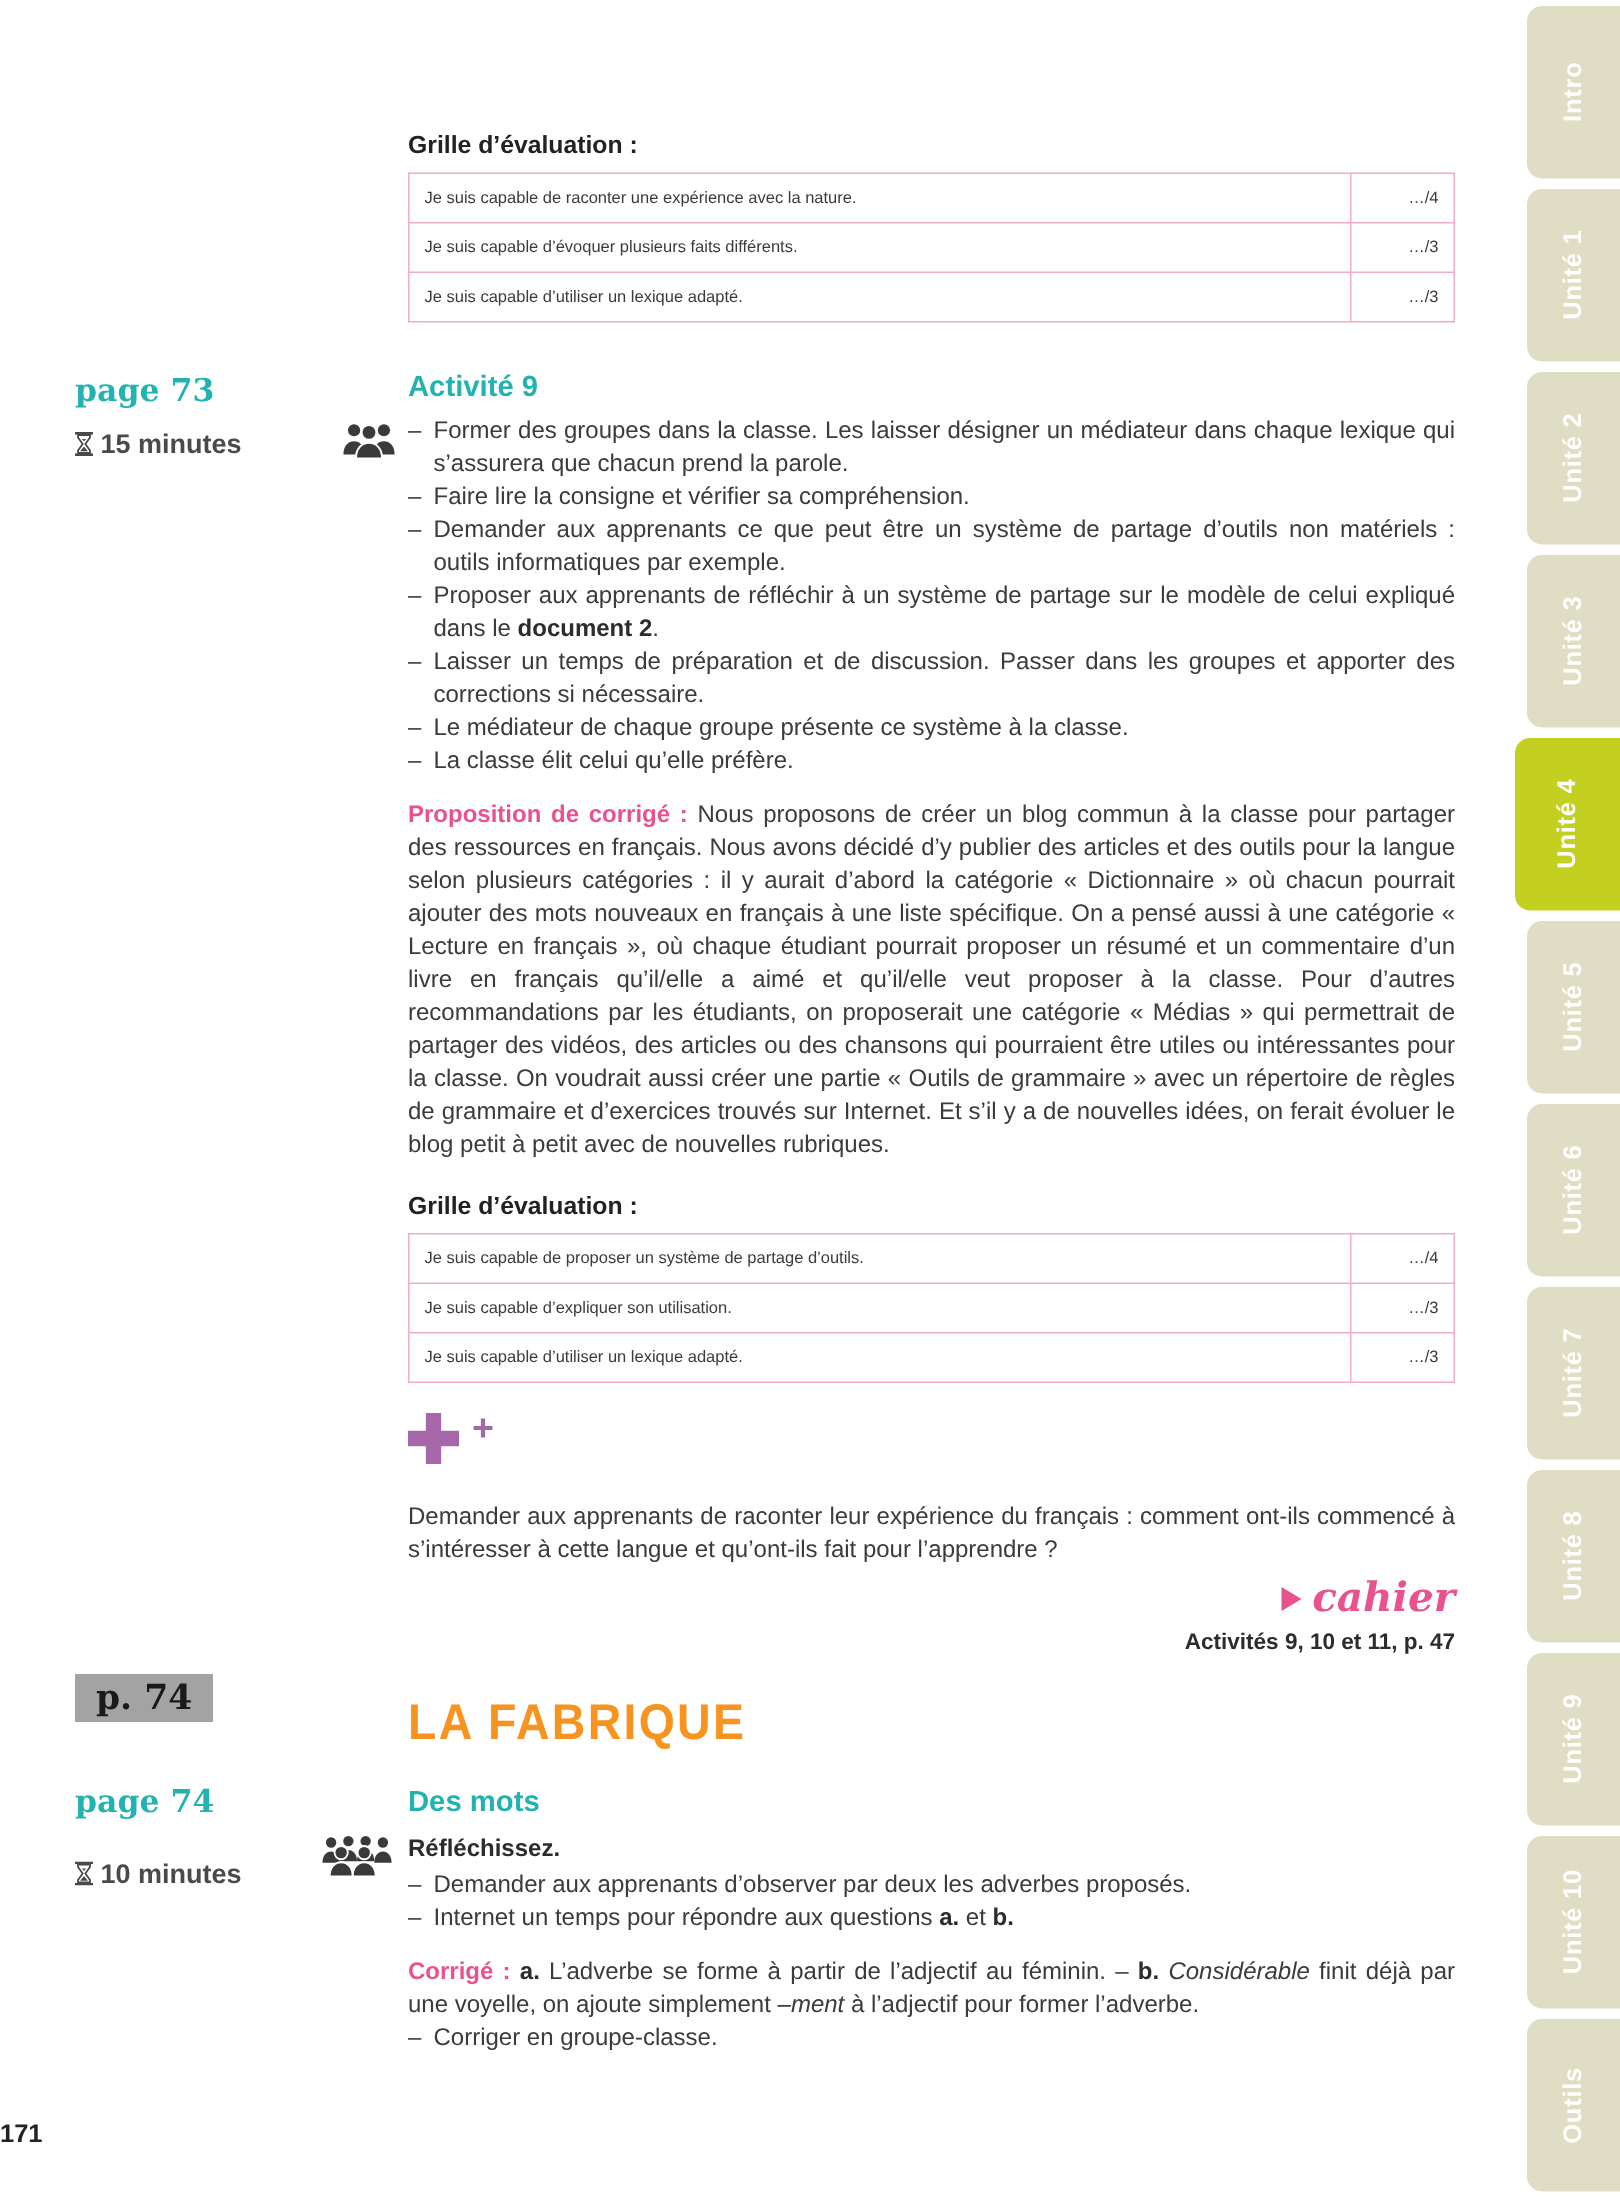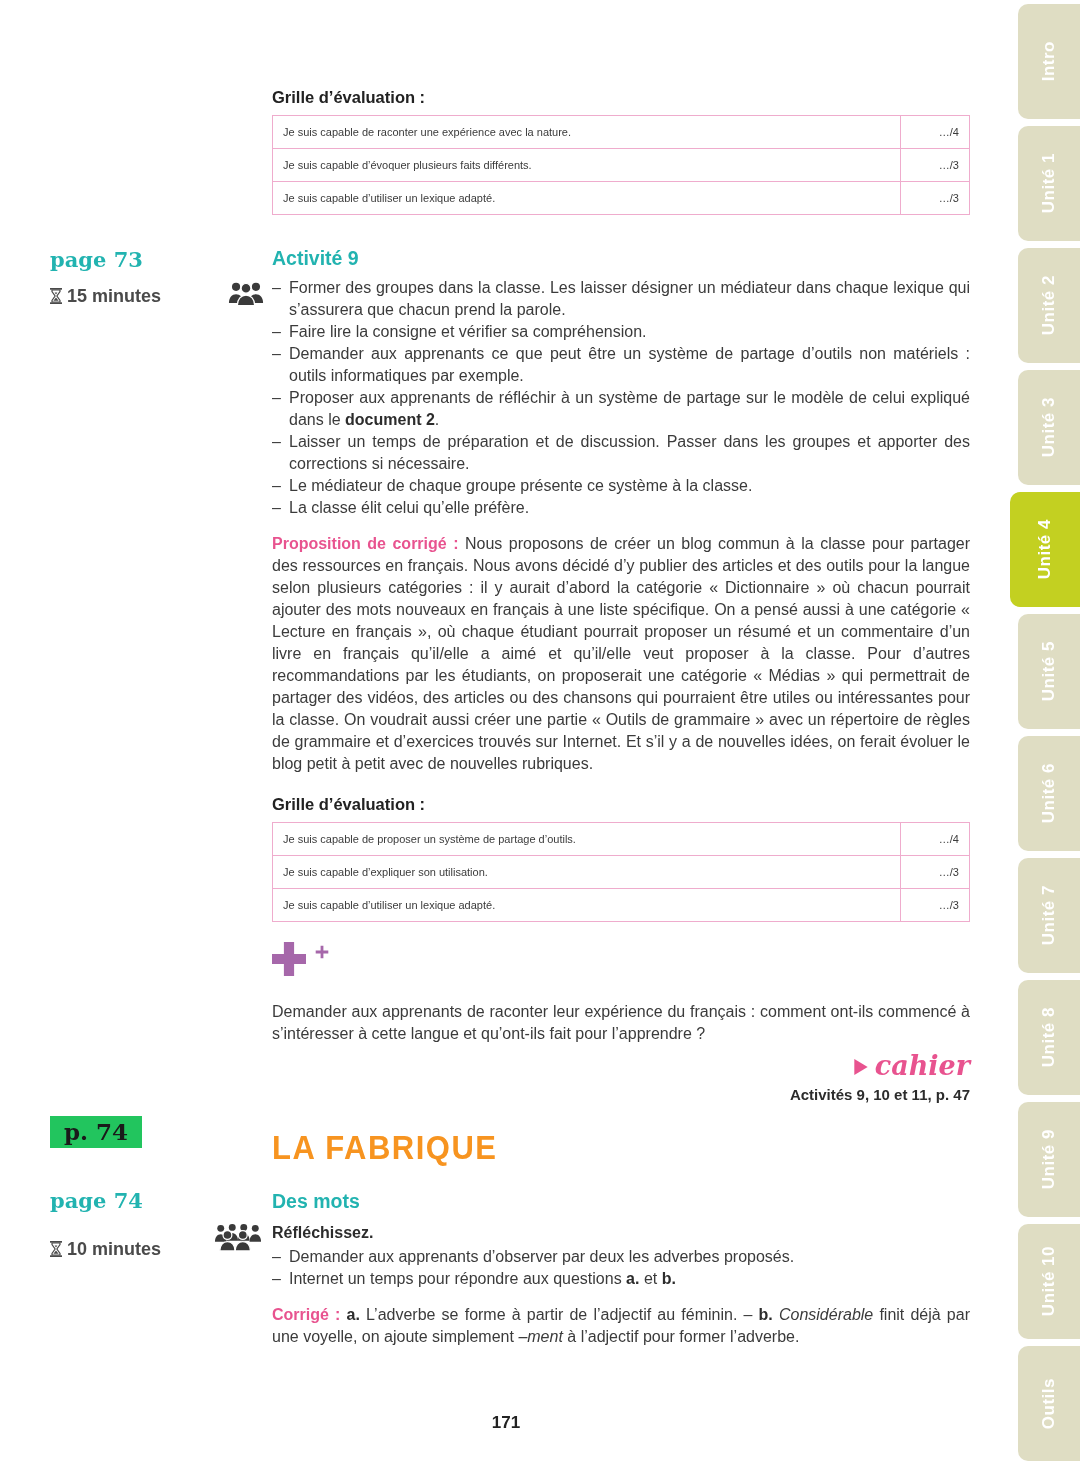--- a/index.html
+++ b/index.html
@@ -68,26 +68,26 @@
     font-size:21px;color:#22b3b0;white-space:nowrap;
   }
   .mn-time{
     position:absolute;left:-222px;font-size:18px;font-weight:bold;color:#4a4a4a;
     display:flex;align-items:center;gap:5px;white-space:nowrap;
   }
   .mn-people1{position:absolute;left:-44px;top:32px;}
   .mn-people2{position:absolute;left:-58px;top:0;}
   .mn-p74box{
     position:absolute;left:-222px;top:-14px;
-    background:#22c55e;color:#1a1a1a;
+    background:#a3a3a3;color:#1a1a1a;
     font-family:"DejaVu Serif", serif;font-weight:bold;font-size:23px;
     padding:5px 14px;white-space:nowrap;
   }
   .page-num{
-    position:absolute;top:1412px;left:0;width:1012px;text-align:center;
+    position:absolute;top:1412px;left:0;width:1012px;text-align:left;
     font-weight:bold;font-size:17px;color:#222;
   }
 </style>
 </head>
 <body>
 
 <nav class="tab-rail">
   <div class="tab">
       <span>Intro</span>
     </div>
@@ -263,18 +263,19 @@
       <p class="reflechissez-title">Réfléchissez.</p>
       <ul class="dash-list">
         <li><span>Demander aux apprenants d’observer par deux les adverbes proposés.</span></li>
         <li><span>Internet un temps pour répondre aux questions </span><span class="seg-b">a.</span><span> et </span><span class="seg-b">b.</span></li>
       </ul>
     </div>
 
     <p class="para"><span class="pink-label">Corrigé :</span> <span><span class="seg-b">a.</span><span> L’adverbe se forme à partir de l’adjectif au féminin. – </span><span class="seg-b">b.</span><span> </span><span class="seg-i">Considérable</span><span> finit déjà par une voyelle, on ajoute simplement </span><span class="seg-i">–ment</span><span> à l’adjectif pour former l’adverbe.</span></span></p>
 
     <ul class="dash-list followup">
+      <li><span>Corriger en groupe-classe.</span></li>
     </ul>
   </section>
 
 </main>
 
 <div class="page-num">171</div>
 
 </body></html>

